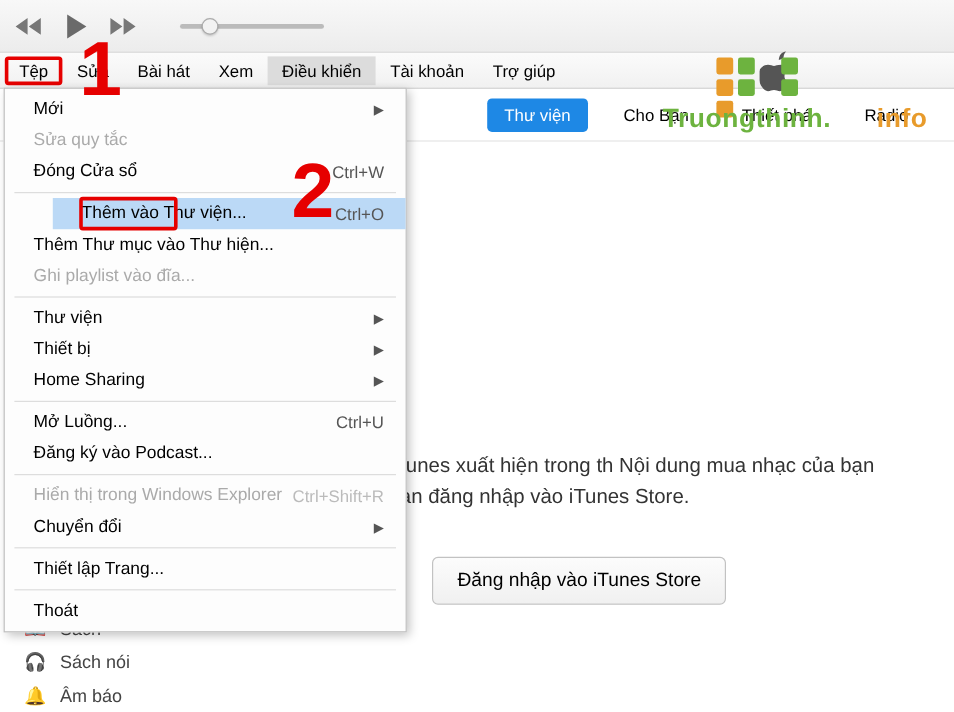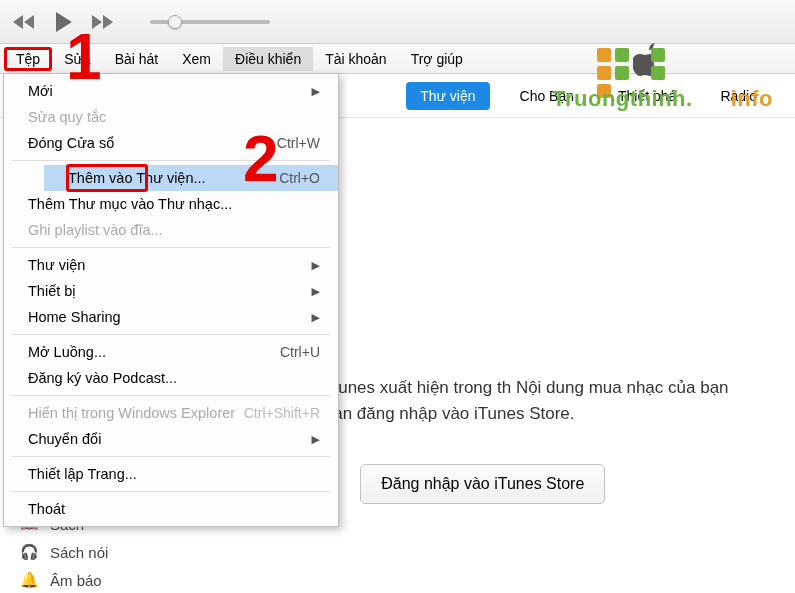--- a/index.html
+++ b/index.html
@@ -140,21 +140,21 @@
     <div class="dd-row">
       <span>Đóng Cửa sổ</span>
       <span class="shortcut">Ctrl+W</span>
     </div>
     <div class="dd-sep"></div>
     <div class="dd-row highlight boxed">
       <span>Thêm vào Thư viện...</span>
       <span class="shortcut">Ctrl+O</span>
     </div>
     <div class="dd-row">
-      <span>Thêm Thư mục vào Thư nhạc...</span>
+      <span>Thêm Thư mục vào Thư hiện...</span>
       <span></span>
     </div>
     <div class="dd-row disabled">
       <span>Ghi playlist vào đĩa...</span>
       <span></span>
     </div>
     <div class="dd-sep"></div>
     <div class="dd-row">
       <span>Thư viện</span>
       <span class="chev">▶</span>

